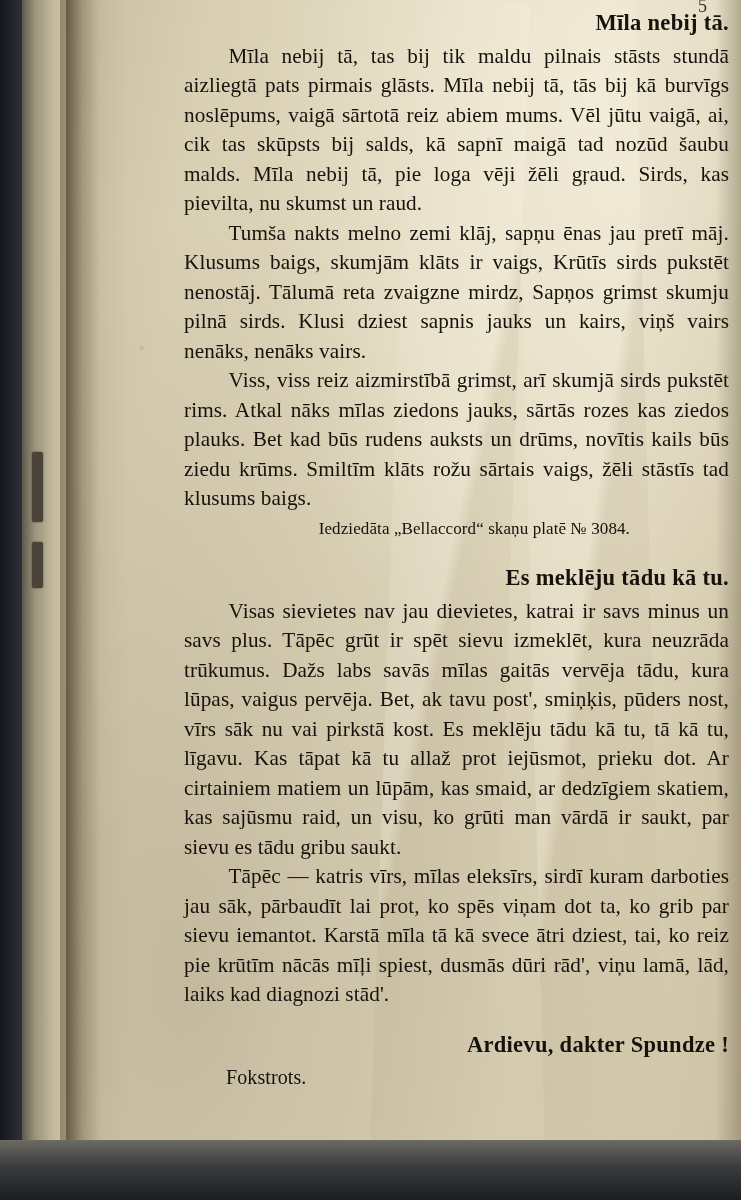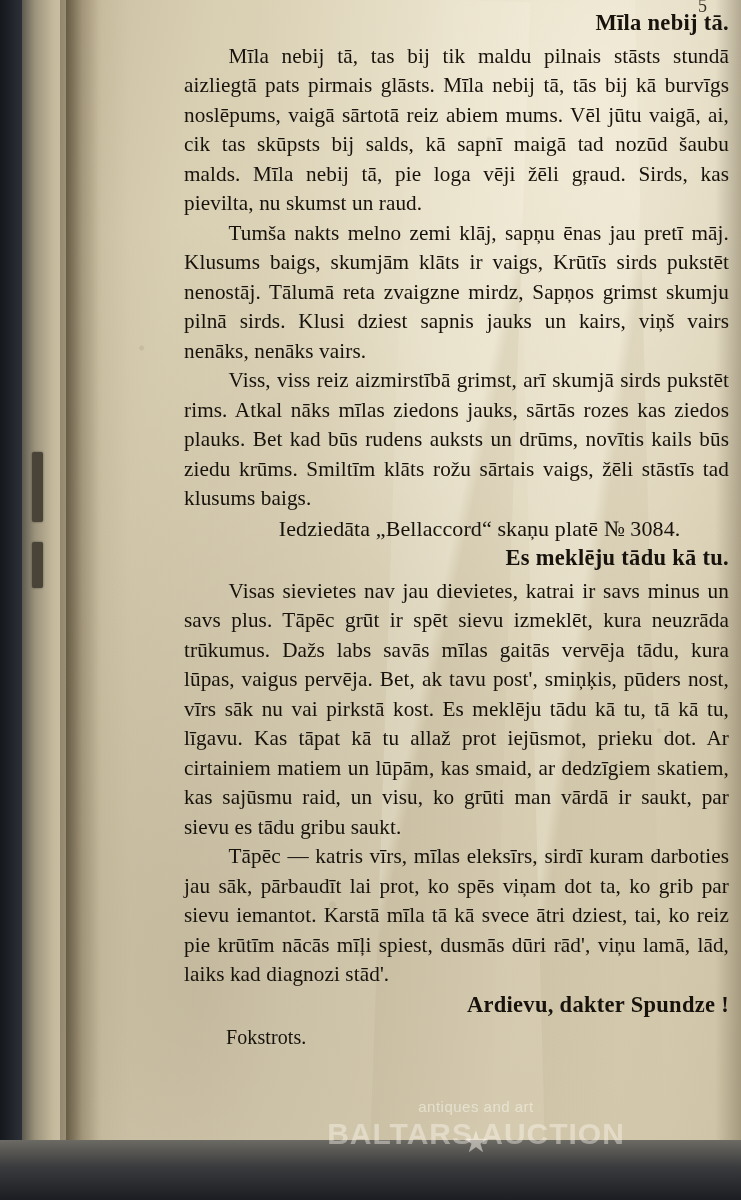--- a/index.html
+++ b/index.html
@@ -102,24 +102,24 @@
     text-indent: 2.1em;
     letter-spacing: .1px;
   }
   h2.song-title {
     font-size: 22.5px;
     font-weight: bold;
     text-align: right;
     margin: 0 0 4px 0;
     letter-spacing: .3px;
   }
-  h2.song-title.spaced { }
+  h2.song-title.spaced { margin-top: 20px; }
   .sub-credit {
     text-align: center;
-    font-size: 22px;
+    font-size: 17px;
     margin: 5px 0 0 0;
     text-indent: 0;
     letter-spacing: .2px;
   }
   .sub-caption {
     text-align: left;
     font-size: 20px;
     margin: 1px 0 2px 0;
     text-indent: 0;
   }
@@ -208,19 +208,14 @@
 
       <h2 class="song-title spaced">Ardievu, dakter Spundze !</h2>
       <p class="sub-caption">Fokstrots.</p>
 
     </div>
   </div>
 
   <div class="spine-shadow"></div>
   <div class="bg-dark-bottom"></div>
 
-  <div class="watermark">
-    <div class="wm-small">antiques and art</div>
-    <div class="wm-big">BALTARS AUCTION</div>
-    <div class="wm-star">★</div>
-  </div>
 
 </div>
 
 </body></html>

